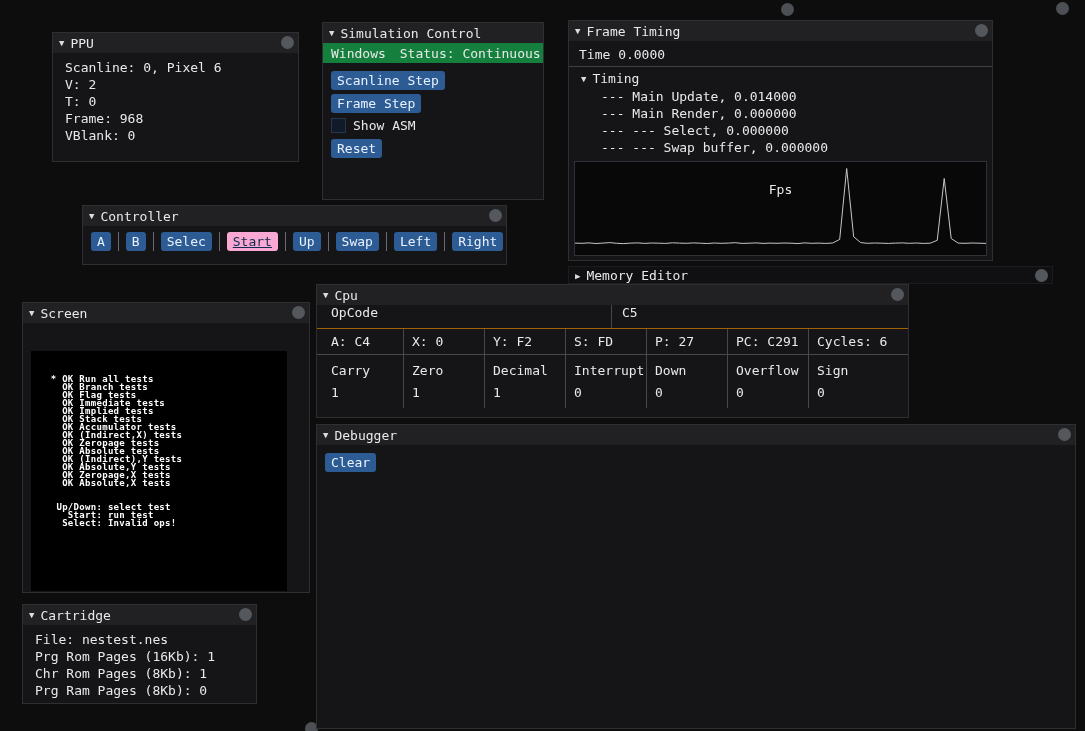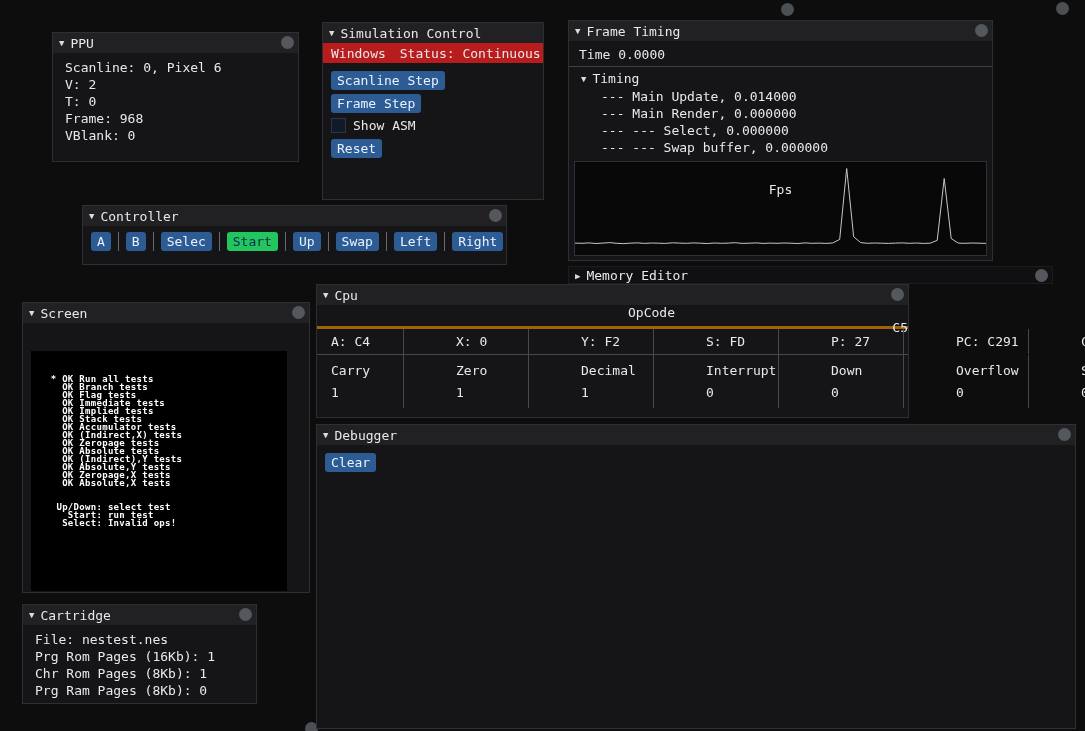--- a/index.html
+++ b/index.html
@@ -15,24 +15,24 @@
   .winbtn { position:absolute; right:4px; top:3px; width:13px; height:13px;
             border-radius:50%; background:#54575c; }
   .stray-dot { position:absolute; width:13px; height:13px; border-radius:50%; background:#4c4f54; }
 
   .body { position:relative; }
   .line { line-height:17px; padding-left:12px; white-space:nowrap; }
 
   .btn { display:inline-block; background:#2d5c94; color:#eaf2ff; border:none; border-radius:3px;
          padding:0 6px; height:19px; line-height:19px; font:inherit; font-size:13px;
          cursor:default; white-space:nowrap; vertical-align:top; }
-  .btn.active { background:#22c55e; color:#0e2c4d; }
-
-  
-  .menubar { height:20px; background:#b91c1c; display:flex; align-items:center;
+  .btn.active { background:#f9a8d4; color:#0e2c4d;text-decoration:underline; }
+
+  
+  .menubar { height:20px; background:#15803d; display:flex; align-items:center;
              padding:0 8px; gap:14px; white-space:nowrap; }
   .sim-body { padding:8px; }
   .sim-row { margin-bottom:4px; white-space:nowrap; }
   .checkbox { display:inline-block; width:15px; height:15px; background:#101a28;
               border:1px solid #27364a; vertical-align:middle; margin-right:7px; }
   .chk-label { vertical-align:middle; }
 
   
   .ft-time { line-height:17px; padding:5px 10px 3px 10px; }
   .separator { border-top:1px solid #3f3f46; }
@@ -45,25 +45,25 @@
   
   .ctl-row { display:flex; align-items:center; padding:6px 8px; }
   .ctl-sep { width:1px; height:19px; background:#6a6a70; margin:0 7px; flex:0 0 auto; }
 
   
   .nes-screen { position:absolute; left:8px; top:28px; width:256px; height:240px; background:#000; }
   .nes-text { position:absolute; left:14px; top:24px; color:#ffffff; font-family:"DejaVu Sans Mono", monospace;
               font-size:9px; line-height:8px; font-weight:bold; letter-spacing:0.3px; white-space:pre; }
 
   
-  .cpu-oprow { display:flex; align-items:flex-end; height:24px; border-bottom:3px solid #a16207;flex-direction:column; }
+  .cpu-oprow { display:flex; align-items:flex-start; height:24px; border-bottom:1px solid #a16207; }
   .op-left { width:294px; padding-left:14px; }
   .op-div { width:1px; height:100%; background:#47474d; }
   .op-val { padding-left:10px; }
-  .cpu-grid { display:grid; grid-template-columns:repeat(7, 81px); padding-left:6px;gap:44px; }
+  .cpu-grid { display:grid; grid-template-columns:repeat(7, 81px); padding-left:6px; }
   .cpu-grid .cell { border-right:1px solid #47474d; padding-left:8px; white-space:nowrap; overflow:hidden; }
   .cpu-grid .cell:nth-child(7) { border-right:none; }
   .regs { border-bottom:1px solid #47474d; }
   .regs .cell { height:25px; line-height:25px; }
   .flag-names .cell { height:23px; line-height:23px; padding-top:4px; height:27px; }
   .flag-vals .cell { height:26px; line-height:22px; }
 
   
   .dbg-body { padding:8px; }
 

